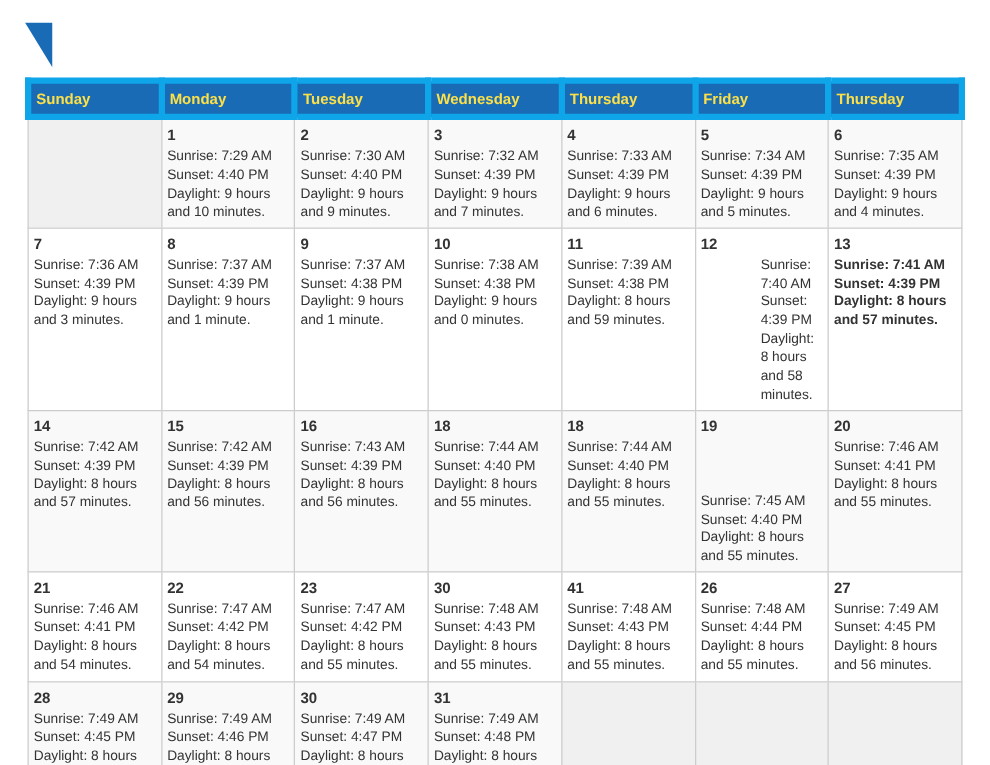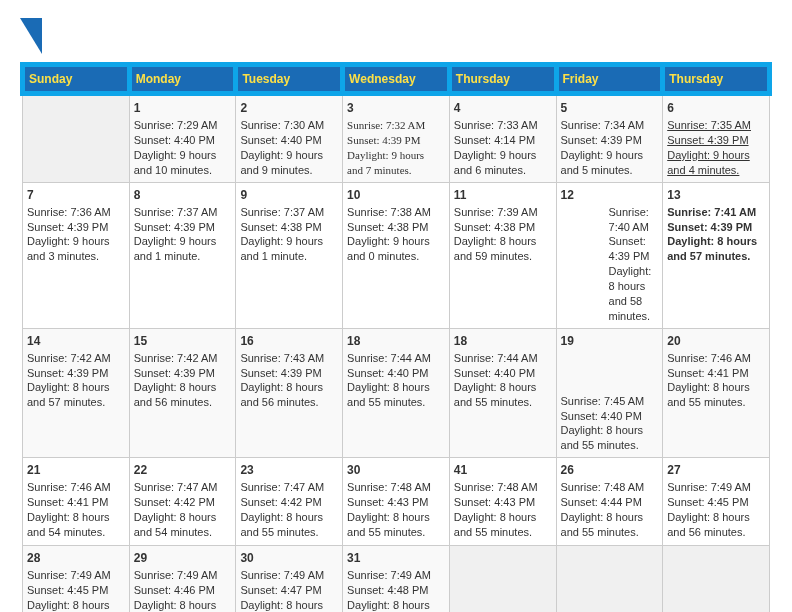--- a/index.html
+++ b/index.html
@@ -124,42 +124,42 @@
           </td>
           <td>
             <span class="day-num">2</span>
             <div class="day-detail" style="white-space: pre-line;">Sunrise: 7:30 AM
 Sunset: 4:40 PM
 Daylight: 9 hours
 and 9 minutes.</div>
           </td>
           <td>
             <span class="day-num">3</span>
-            <div class="day-detail" style="white-space: pre-line; font-family: Liberation Serif, serif;">Sunrise: 7:32 AM
+            <div class="day-detail" style="white-space: pre-line;">Sunrise: 7:32 AM
 Sunset: 4:39 PM
 Daylight: 9 hours
 and 7 minutes.</div>
           </td>
           <td>
             <span class="day-num">4</span>
             <div class="day-detail" style="white-space: pre-line;">Sunrise: 7:33 AM
-Sunset: 4:14 PM
+Sunset: 4:39 PM
 Daylight: 9 hours
 and 6 minutes.</div>
           </td>
           <td>
             <span class="day-num">5</span>
             <div class="day-detail" style="white-space: pre-line;">Sunrise: 7:34 AM
 Sunset: 4:39 PM
 Daylight: 9 hours
 and 5 minutes.</div>
           </td>
           <td>
             <span class="day-num">6</span>
-            <div class="day-detail" style="white-space: pre-line; text-decoration: underline;">Sunrise: 7:35 AM
+            <div class="day-detail" style="white-space: pre-line;">Sunrise: 7:35 AM
 Sunset: 4:39 PM
 Daylight: 9 hours
 and 4 minutes.</div>
           </td>
         </tr>
         <tr>
           <td>
             <span class="day-num">7</span>
             <div class="day-detail" style="white-space: pre-line;">Sunrise: 7:36 AM
 Sunset: 4:39 PM

